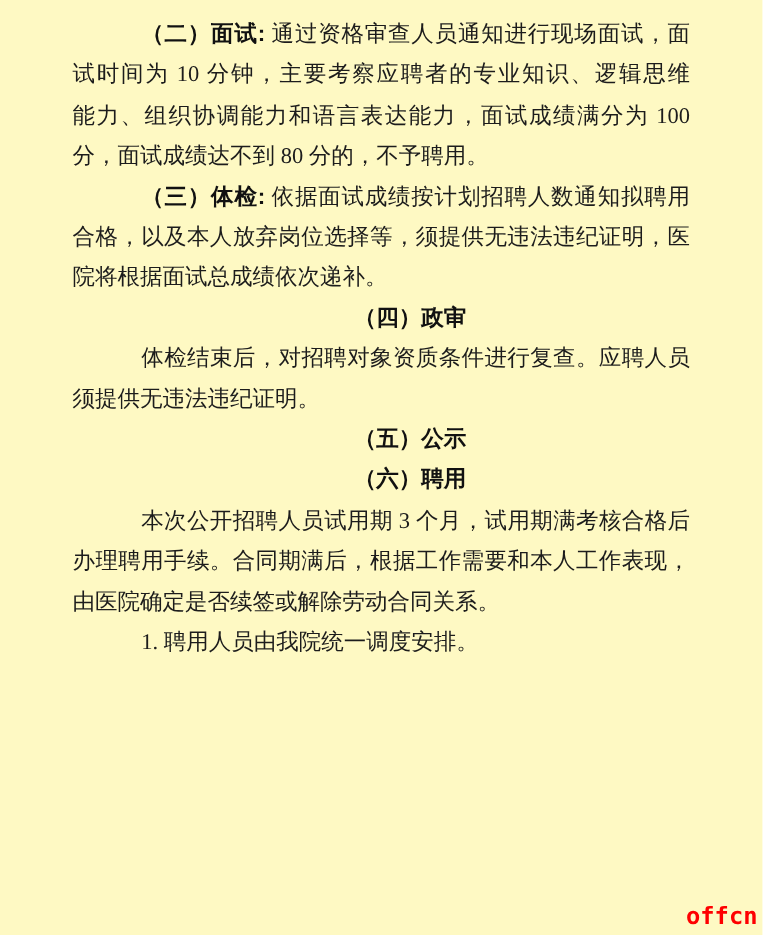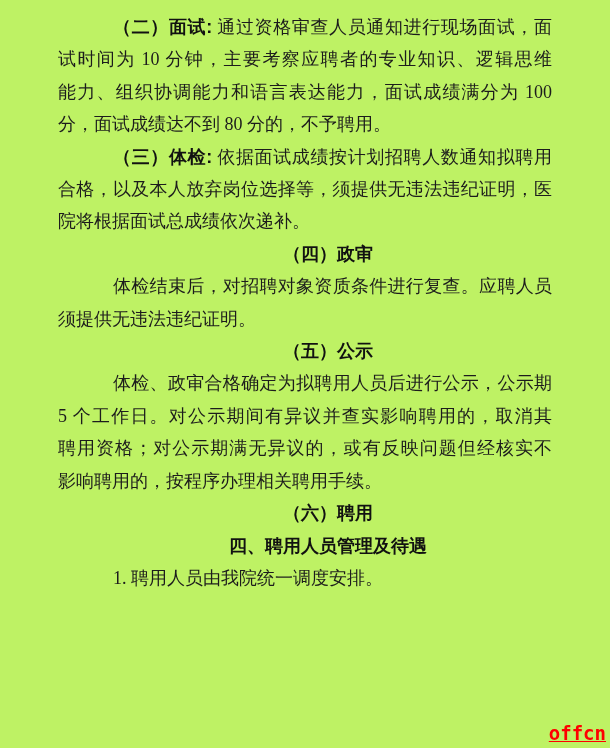--- a/index.html
+++ b/index.html
@@ -4,21 +4,21 @@
 <style>
   html, body {
     margin: 0;
     padding: 0;
     background: #ffffff;
   }
   .page {
     position: relative;
     width: 610px;
     height: 748px;
-    background: #bef264;
+    background: #fef9c3;
     overflow: hidden;
     font-family: "Liberation Serif", "DejaVu Serif", serif;
     color: #1c1c1c;
   }
   .doc-body {
     position: absolute;
     left: 58px;
     top: 11px;
     width: 494px;
     font-size: 18px;
@@ -80,30 +80,26 @@
       <div class="para heading">
         <div class="line first">（四）政审</div>
       </div>
       <div class="para body">
         <div class="line first just">体检结束后，对招聘对象资质条件进行复查。应聘人员</div>
         <div class="line">须提供无违法违纪证明。</div>
       </div>
       <div class="para heading">
         <div class="line first">（五）公示</div>
       </div>
-      <div class="para body">
-        <div class="line first just">体检、政审合格确定为拟聘用人员后进行公示，公示期</div>
-        <div class="line just">5 个工作日。对公示期间有异议并查实影响聘用的，取消其</div>
-        <div class="line just">聘用资格；对公示期满无异议的，或有反映问题但经核实不</div>
-        <div class="line">影响聘用的，按程序办理相关聘用手续。</div>
-      </div>
       <div class="para heading">
         <div class="line first">（六）聘用</div>
       </div>
-      <div class="para heading">
-        <div class="line first">四、聘用人员管理及待遇</div>
+      <div class="para body">
+        <div class="line first just">本次公开招聘人员试用期 3 个月，试用期满考核合格后</div>
+        <div class="line just">办理聘用手续。合同期满后，根据工作需要和本人工作表现，</div>
+        <div class="line">由医院确定是否续签或解除劳动合同关系。</div>
       </div>
       <div class="para body">
         <div class="line first">1. 聘用人员由我院统一调度安排。</div>
       </div>
     </div>
-  <div class="watermark" style="color: rgb(254, 0, 0); text-decoration: underline;">offcn</div>
+  <div class="watermark" style="color: rgb(254, 0, 0);">offcn</div>
 </div>
 
 </body></html>

